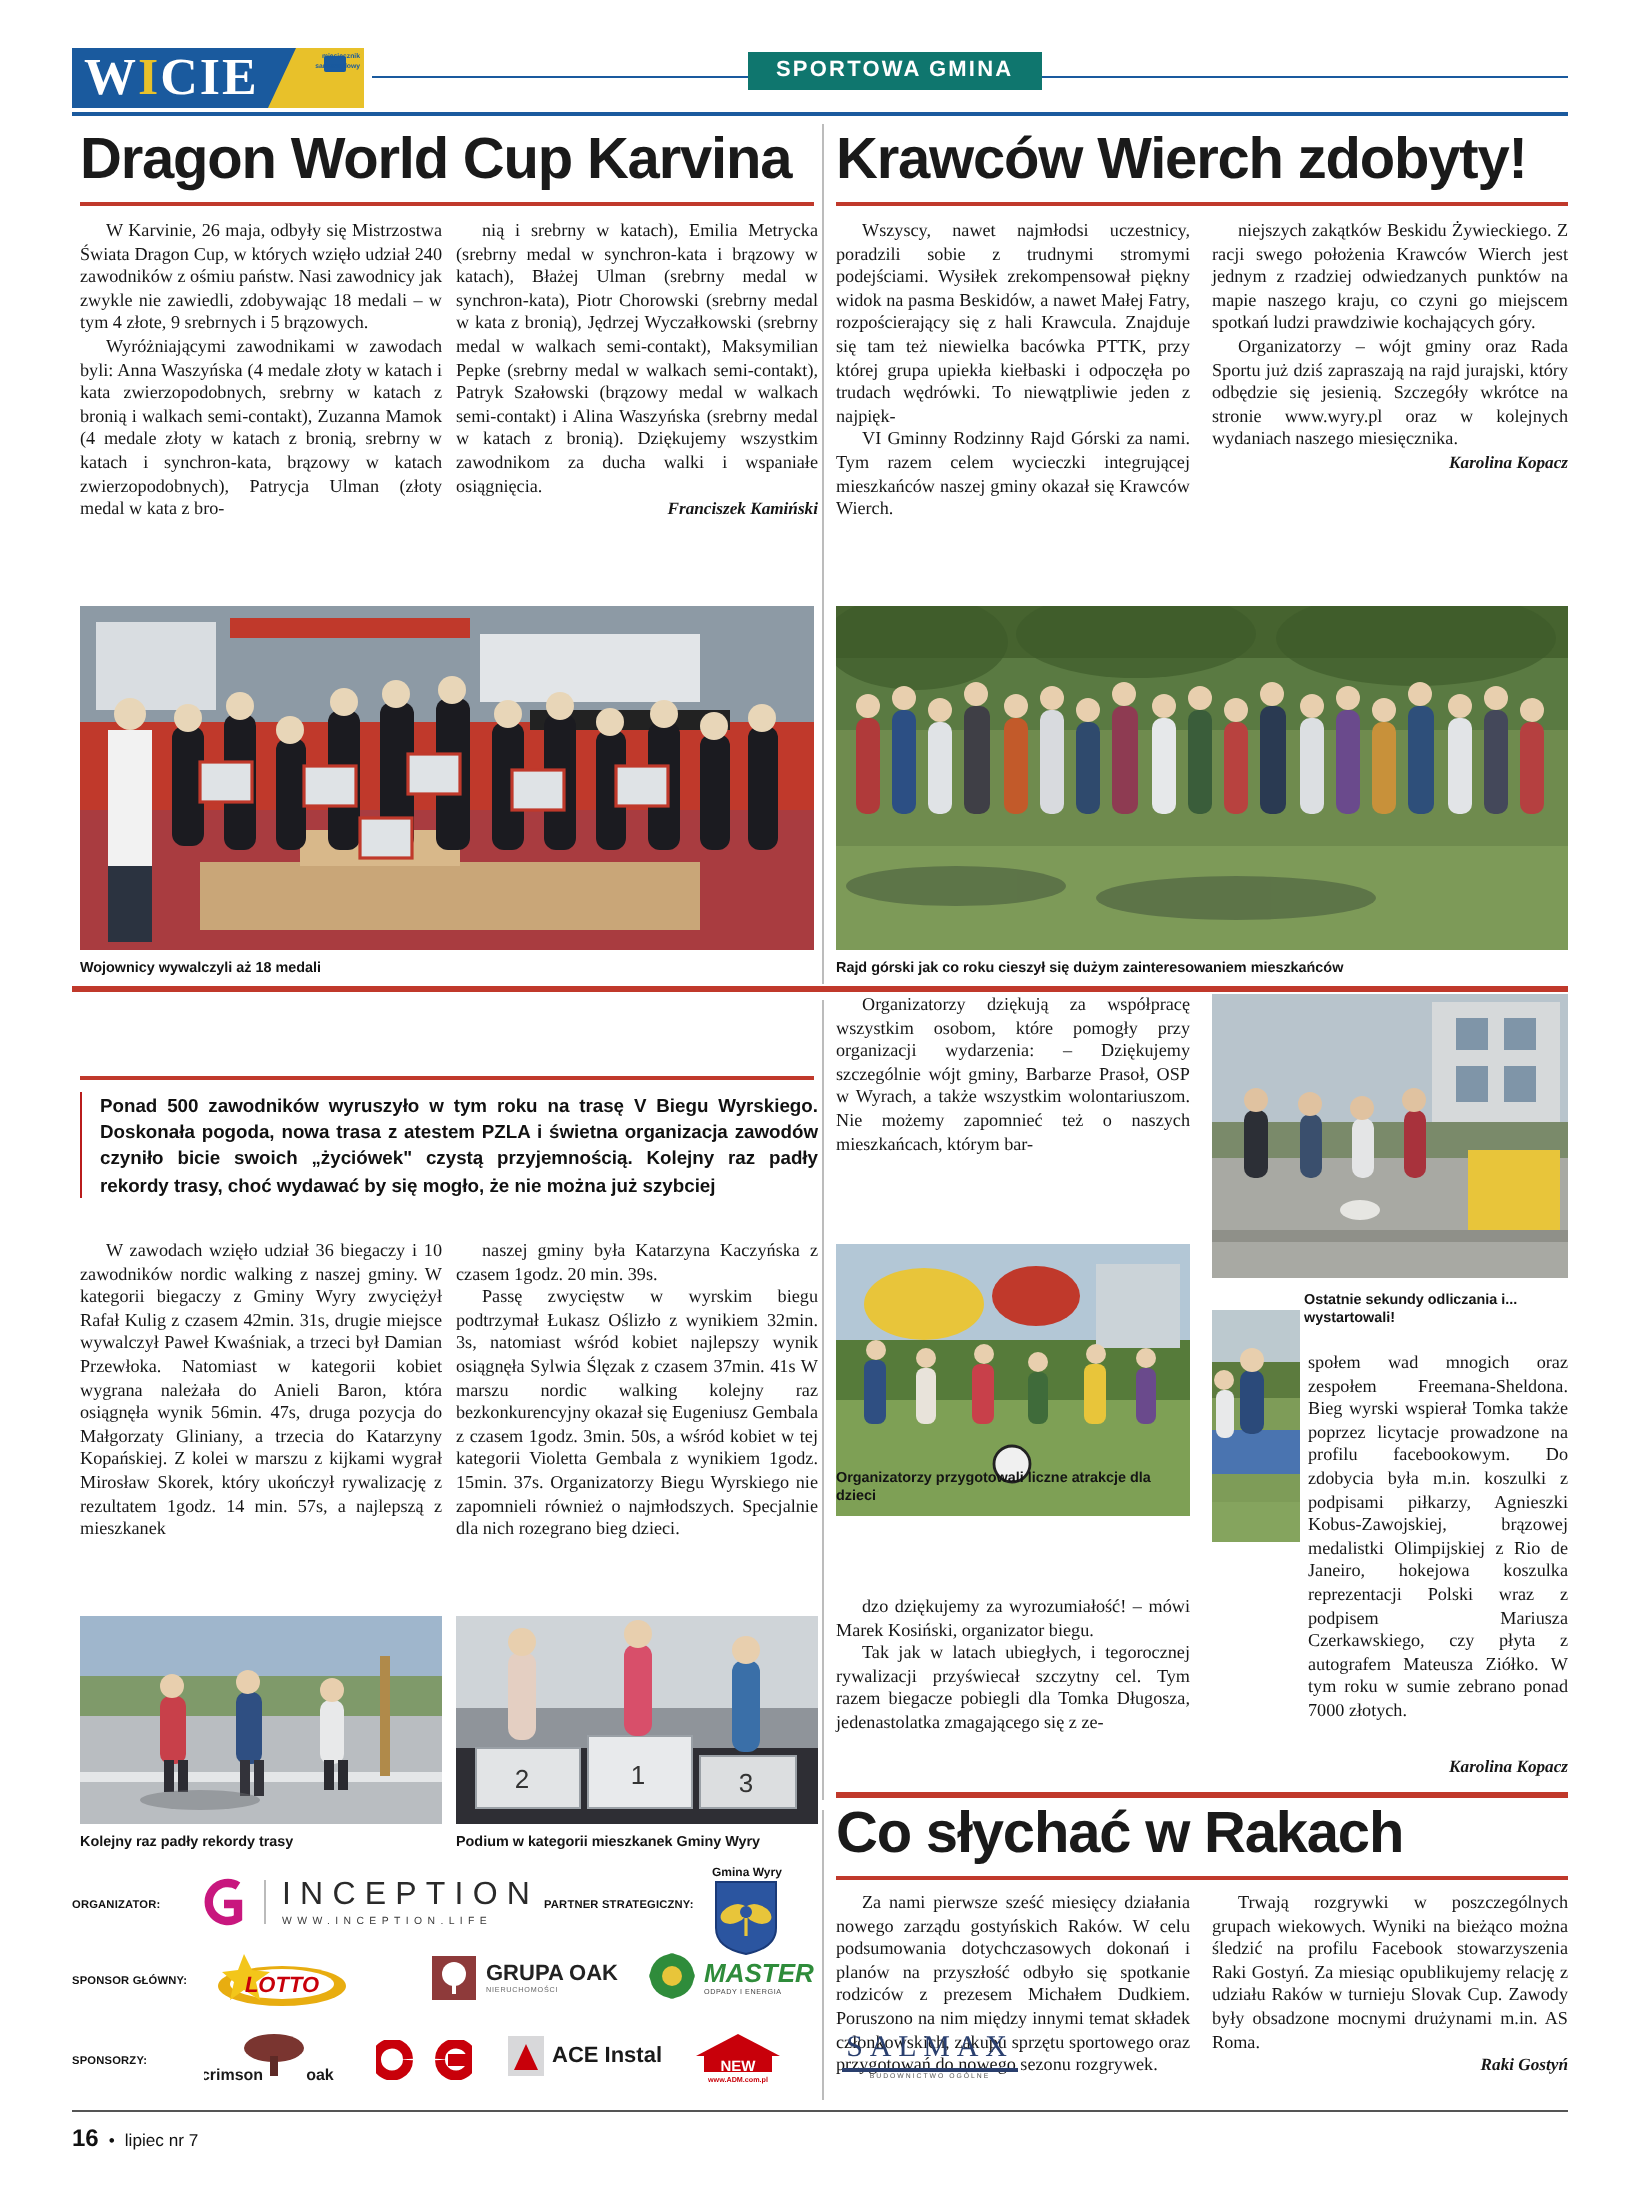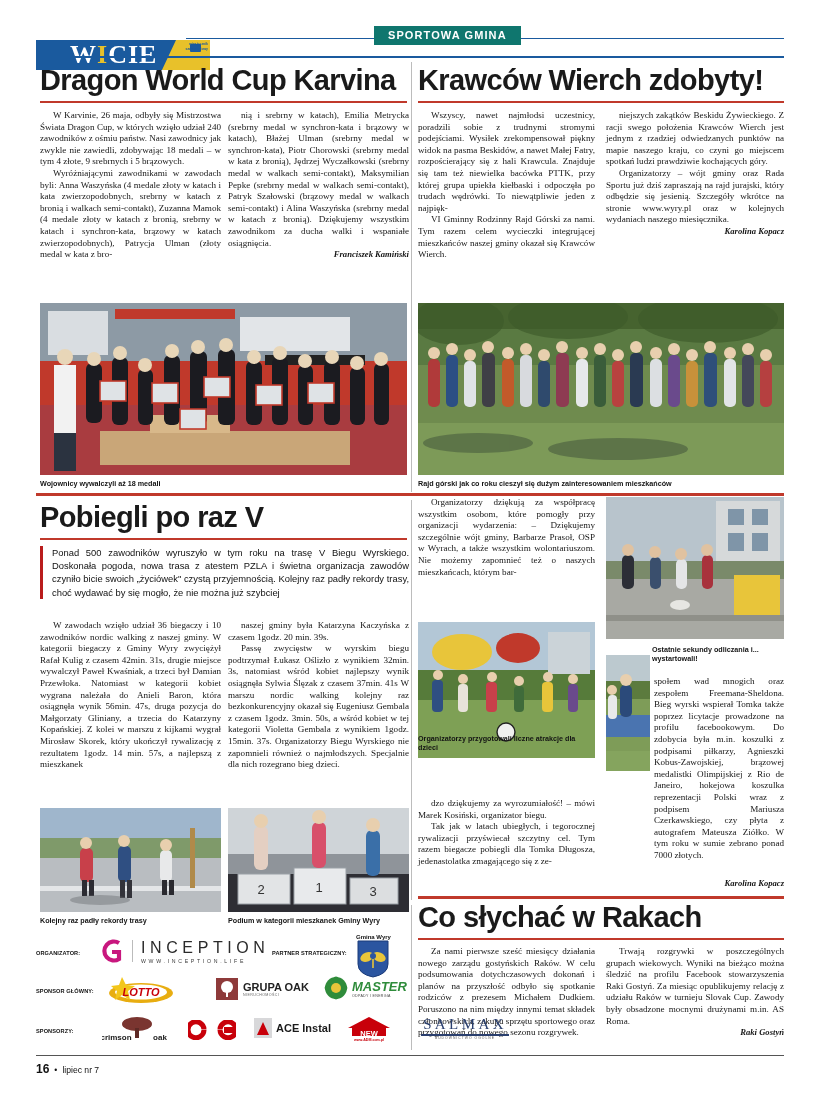--- a/index.html
+++ b/index.html
@@ -21,27 +21,26 @@
   
   .masthead {
     position: absolute;
     left: 36px;
     top: 24px;
     width: 748px;
     height: 34px;
   }
   .logo-box {
     position: absolute;
-    left: 0; top: 16px;
+    left: 0; top: 0;
     width: 146px;
     height: 30px;
     background: #1a5a9e;
     display: flex;
     align-items: center;
-    padding-left: 28px;
   }
   .logo-text {
     font-family: "Liberation Serif", serif;
     font-weight: bold;
     font-size: 26px;
     letter-spacing: 1px;
     color: #ffffff;
     padding-left: 6px;
     line-height: 1;
   }
@@ -144,26 +143,26 @@
     font-weight: bold;
     font-size: 8.6px;
     margin-top: 2px;
     text-indent: 0 !important;
   }
 
   
   .lead {
     position: absolute;
     font-family: "Liberation Sans", sans-serif;
-    font-weight: normal;
+    font-weight: bold;
     font-size: 9.4px;
     line-height: 13.2px;
     color: #111;
     text-align: justify;
-    border-left: 3px solid #b91c1c;
+    border-left: 1px solid #b91c1c;
     padding-left: 9px;
     box-sizing: border-box;
   }
 
   
   .photo {
     position: absolute;
     overflow: hidden;
     background: #9aa5ae;
   }
@@ -382,21 +381,20 @@
       <g fill="#22302c" opacity="0.35">
         <ellipse cx="60" cy="140" rx="55" ry="10"></ellipse>
           <ellipse cx="200" cy="146" rx="70" ry="11"></ellipse>
       </g>
     </svg>
   </div>
   <div class="caption" style="left:418px; top:479px; width:366px;">Rajd górski jak co roku cieszył się dużym zainteresowaniem mieszkańców</div>
 
   <div class="headline-rule" style="left:36px; top:493px; width:748px; height:3px;"></div>
 
-  <div class="headline" style="left:40px; top:503px; width:370px; font-size:29px;">Pobiegli po raz V</div>
   <div class="headline-rule" style="left:40px; top:538px; width:367px;"></div>
 
   <div class="lead" style="left:40px; top:546px; width:369px;">Ponad 500 zawodników wyruszyło w tym roku na trasę V Biegu Wyrskiego. Doskonała pogoda, nowa trasa z atestem PZLA i świetna organizacja zawodów czyniło bicie swoich „życiówek" czystą przyjemnością. Kolejny raz padły rekordy trasy, choć wydawać by się mogło, że nie można już szybciej</div>
 
   <div class="col" style="left:40px; top:620px; width:181px;">
     <p>W zawodach wzięło udział 36 biegaczy i 10 zawodników nordic walking z naszej gminy. W kategorii biegaczy z Gminy Wyry zwyciężył Rafał Kulig z czasem 42min. 31s, drugie miejsce wywalczył Paweł Kwaśniak, a trzeci był Damian Przewłoka. Natomiast w kategorii kobiet wygrana należała do Anieli Baron, która osiągnęła wynik 56min. 47s, druga pozycja do Małgorzaty Gliniany, a trzecia do Katarzyny Kopańskiej. Z kolei w marszu z kijkami wygrał Mirosław Skorek, który ukończył rywalizację z rezultatem 1godz. 14 min. 57s, a najlepszą z mieszkanek</p>
   </div>
   <div class="col" style="left:228px; top:620px; width:181px;">
     <p>naszej gminy była Katarzyna Kaczyńska z czasem 1godz. 20 min. 39s.</p>
     <p>Passę zwycięstw w wyrskim biegu podtrzymał Łukasz Oślizło z wynikiem 32min. 3s, natomiast wśród kobiet najlepszy wynik osiągnęła Sylwia Ślęzak z czasem 37min. 41s W marszu nordic walking kolejny raz bezkonkurencyjny okazał się Eugeniusz Gembala z czasem 1godz. 3min. 50s, a wśród kobiet w tej kategorii Violetta Gembala z wynikiem 1godz. 15min. 37s. Organizatorzy Biegu Wyrskiego nie zapomnieli również o najmłodszych. Specjalnie dla nich rozegrano bieg dzieci.</p>

